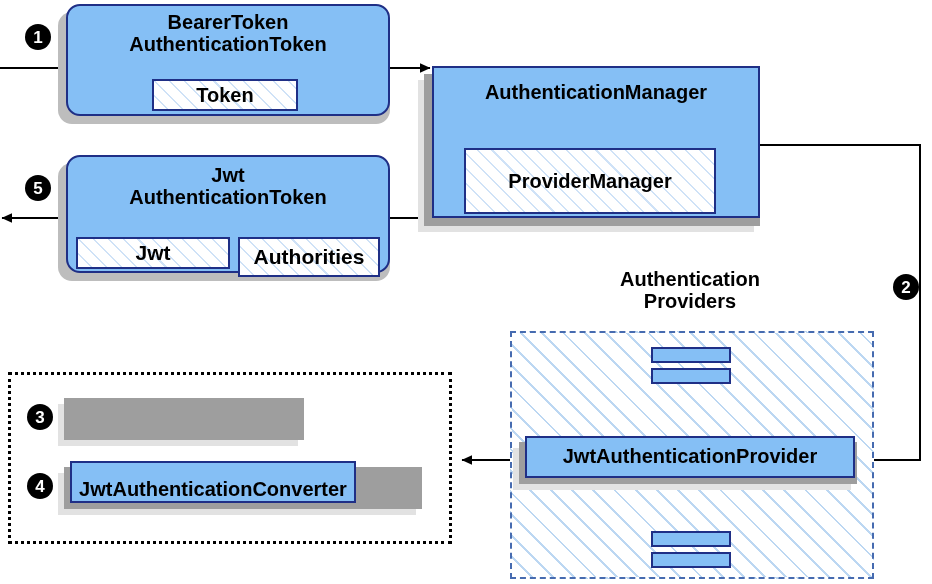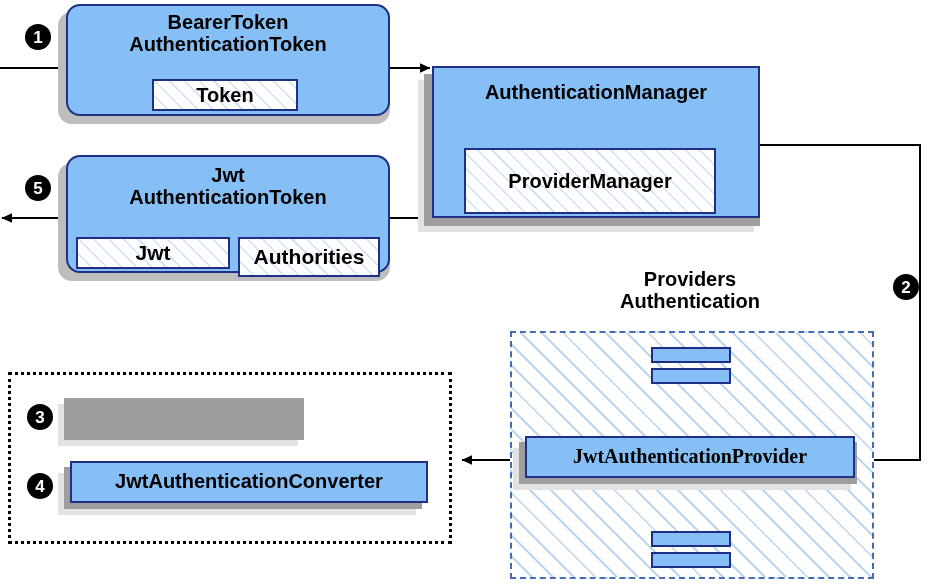--- a/index.html
+++ b/index.html
@@ -153,42 +153,42 @@
   <div class="shadow-sq2" style="left:418px;top:80px;width:336px;height:152px;"></div>
   <div class="shadow-sq" style="left:424px;top:74px;width:336px;height:152px;"></div>
   <div class="node blue-sq" style="left:432px;top:66px;width:328px;height:152px;">
     <div class="title" style="font-size:20px;padding-top:14px;">AuthenticationManager</div>
   </div>
   <div class="hatch-white" style="left:464px;top:124px;width:252px;height:66px;margin-top:24px;">
     <span style="font-size:20px;">ProviderManager</span>
   </div>
 
   <div class="plain-label" style="left:560px;top:268px;width:260px;font-size:20px;">
+    <div>Authentication</div>
     <div>Providers</div>
-    <div>Authentication</div>
   </div>
 
   <div class="providers-area" style="left:510px;top:331px;width:364px;height:248px;"></div>
 
   <div class="minibar" style="left:651px;top:347px;width:80px;height:16px;"></div>
   <div class="minibar" style="left:651px;top:368px;width:80px;height:16px;"></div>
 
   <div class="shadow-sq2" style="left:513px;top:448px;width:338px;height:42px;"></div>
   <div class="shadow-sq" style="left:519px;top:442px;width:338px;height:42px;"></div>
   <div class="node blue-sq" style="left:525px;top:436px;width:330px;height:42px;justify-content:center;">
-    <div class="title" style="font-size:20px;font-family:Liberation Serif, serif;">JwtAuthenticationProvider</div>
+    <div class="title" style="font-size:20px;">JwtAuthenticationProvider</div>
   </div>
 
   <div class="minibar" style="left:651px;top:531px;width:80px;height:16px;"></div>
   <div class="minibar" style="left:651px;top:552px;width:80px;height:16px;"></div>
 
   <div class="dotted-area" style="left:8px;top:372px;width:444px;height:172px;"></div>
 
   <div class="shadow-sq2" style="left:58px;top:404px;width:240px;height:42px;"></div>
   <div class="shadow-sq" style="left:64px;top:398px;width:240px;height:42px;"></div>
 
   <div class="shadow-sq2" style="left:58px;top:473px;width:358px;height:42px;"></div>
   <div class="shadow-sq" style="left:64px;top:467px;width:358px;height:42px;"></div>
-  <div class="node blue-sq" style="left:70px;top:461px;width:358px;height:42px;justify-content:center;">
+  <div class="node blue-sq" style="left:70px;top:461px;width:286px;height:42px;justify-content:flex-end;">
     <div class="title" style="font-size:20px;">JwtAuthenticationConverter</div>
   </div>
 
 </div>
 
 </body></html>

